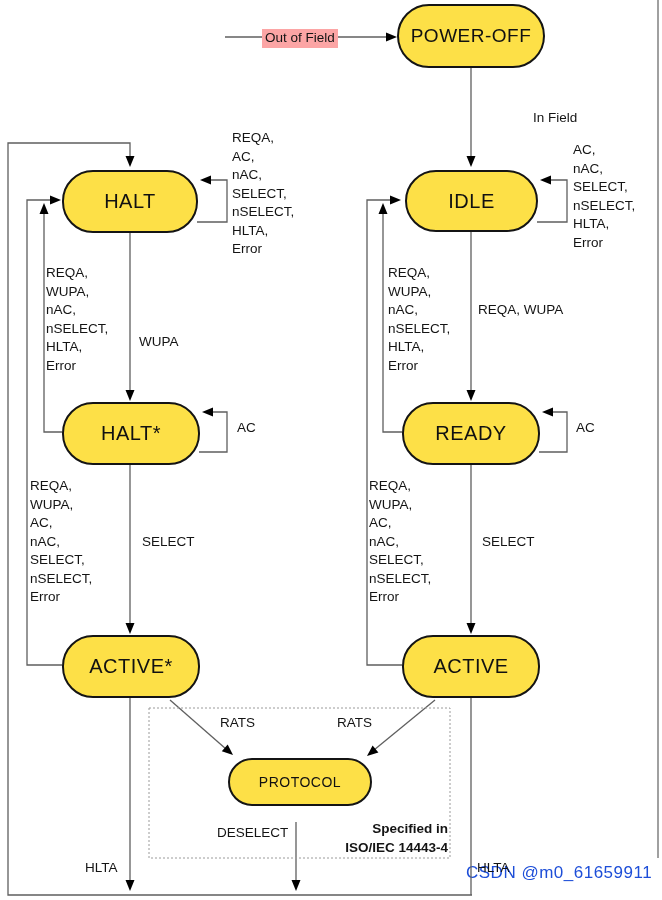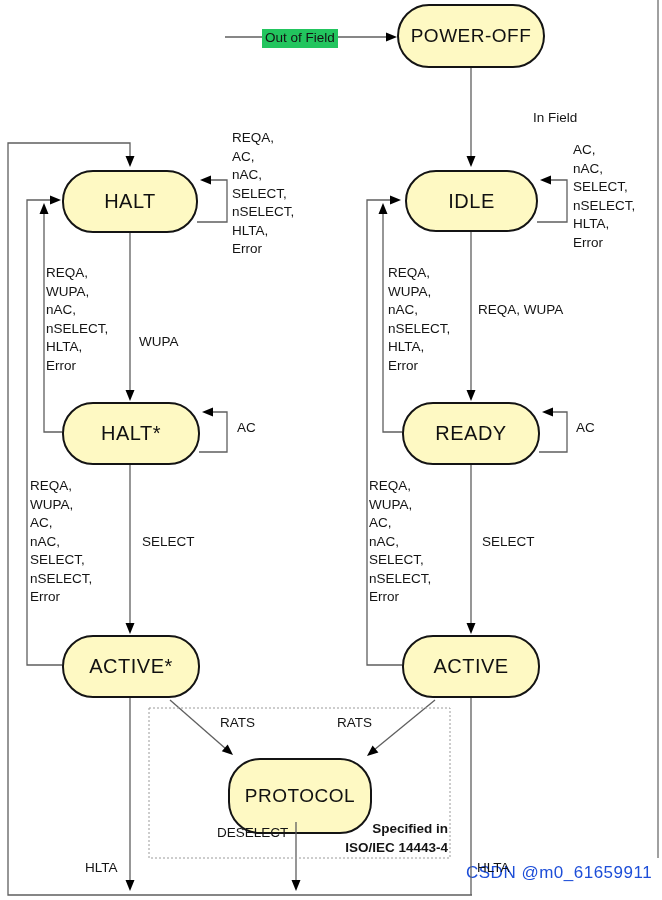--- a/index.html
+++ b/index.html
@@ -3,31 +3,31 @@
 <meta charset="utf-8">
 <style>
   html,body{margin:0;padding:0;background:#ffffff;}
   .stage{
     position:relative;width:662px;height:900px;background:#ffffff;overflow:hidden;
     font-family:"Liberation Sans",sans-serif;
   }
   .stage svg{position:absolute;left:0;top:0;z-index:3;}
   .state{
     position:absolute;z-index:2;box-sizing:border-box;
-    background:#fef9c3;border:2px solid #141414;
+    background:#fde047;border:2px solid #141414;
     display:flex;align-items:center;justify-content:center;
     font-size:20px;color:#111;letter-spacing:0.5px;
     font-family:"Liberation Sans",sans-serif;
   }
   .lbl{
     position:absolute;z-index:4;color:#141414;
     font:13.5px/18.5px "Liberation Sans",sans-serif;
     white-space:pre-line;
   }
-  .onLine{background:#22c55e;padding:0 3px;}
+  .onLine{background:#fca5a5;padding:0 3px;}
   .note{ text-align:right; }
   .wm{
     position:absolute;z-index:1;color:#1d4ed8;
     font:17px "Liberation Sans",sans-serif;letter-spacing:0.5px;
     white-space:nowrap;
   }
 </style>
 </head>
 <body>
 
@@ -83,21 +83,21 @@
     </g>
   </svg>
 
   <div class="state" style="left:397px;top:4px;width:148px;height:64px;border-radius:32px;font-size:19px;">POWER-OFF</div>
   <div class="state" style="left:62px;top:170px;width:136px;height:63px;border-radius:31px;">HALT</div>
   <div class="state" style="left:405px;top:170px;width:133px;height:62px;border-radius:31px;">IDLE</div>
   <div class="state" style="left:62px;top:402px;width:138px;height:63px;border-radius:31px;">HALT*</div>
   <div class="state" style="left:402px;top:402px;width:138px;height:63px;border-radius:31px;">READY</div>
   <div class="state" style="left:62px;top:635px;width:138px;height:63px;border-radius:31px;">ACTIVE*</div>
   <div class="state" style="left:402px;top:635px;width:138px;height:63px;border-radius:31px;">ACTIVE</div>
-  <div class="state" style="left:228px;top:758px;width:144px;height:76px;border-radius:32px;font-size:19px;">PROTOCOL</div>
+  <div class="state" style="left:228px;top:758px;width:144px;height:48px;border-radius:32px;font-size:14px;">PROTOCOL</div>
 
   <div class="lbl onLine" style="left:262px;top:29px;z-index:5;">Out of Field</div>
   <div class="lbl" style="left:507px;top:109px;margin-left:26px;">In Field</div>
 
   <div class="lbl" style="left:232px;top:129px;">REQA,
 AC,
 nAC,
 SELECT,
 nSELECT,
 HLTA,

